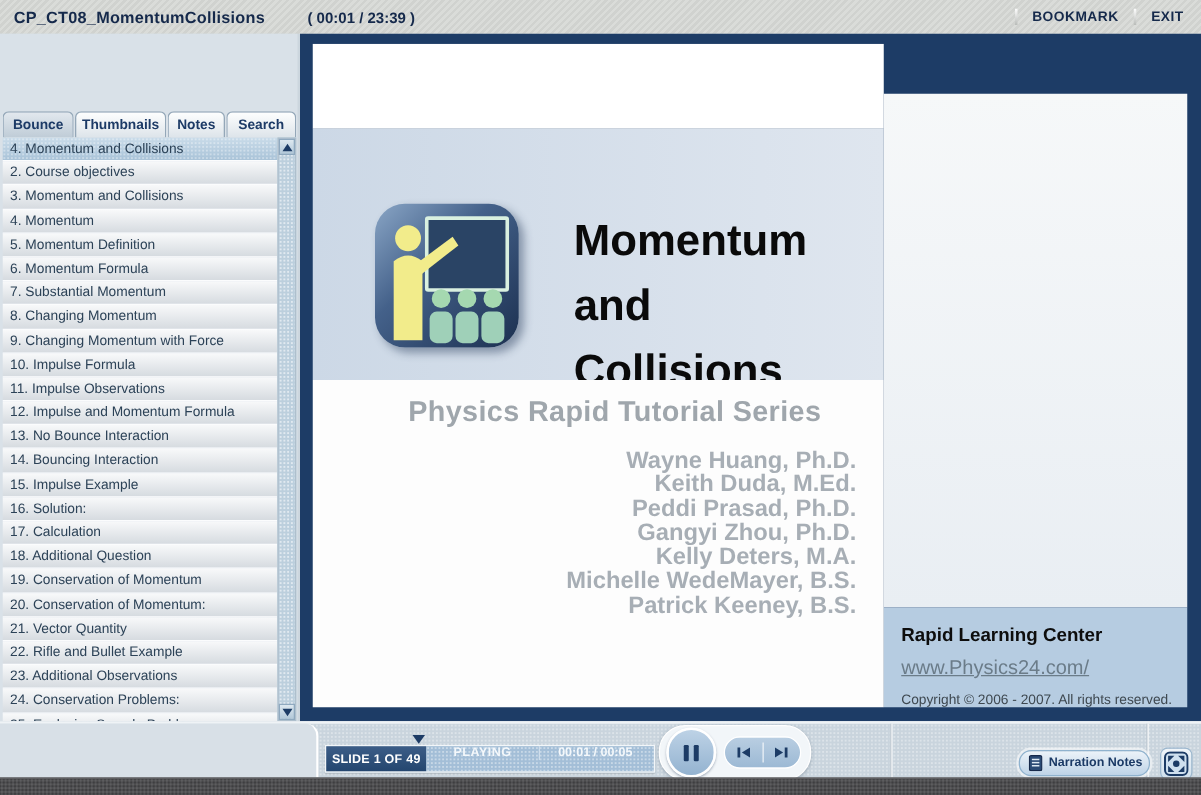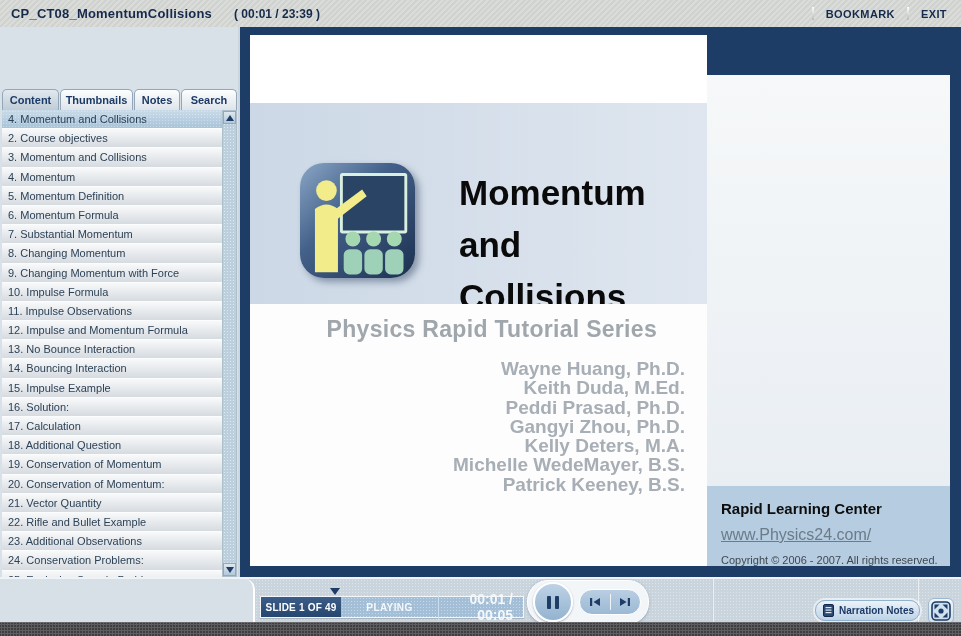--- a/index.html
+++ b/index.html
@@ -6,21 +6,21 @@
   .stage{position:relative;width:961px;height:636px;overflow:hidden;
          background:#ccd6de;font-family:"Liberation Sans",sans-serif;
          -webkit-font-smoothing:antialiased;}
 
   
   .topbar{position:absolute;left:0;top:0;width:961px;height:27px;
     background:repeating-linear-gradient(135deg,#dcded b 0,#dcdedb 2px,#d2d4d1 2px,#d2d4d1 4px),#d6d8d4;
     background:repeating-linear-gradient(135deg,#dadcd9 0 2px,#d0d2cf 2px 4px);
     display:flex;align-items:center;}
   .tb-title{font-size:13px;font-weight:bold;color:#15294b;margin-left:11px;letter-spacing:.2px;}
-  .tb-time{font-size:12px;font-weight:bold;color:#15294b;margin-left:22px;}
+  .tb-time{font-size:12px;font-weight:bold;color:#15294b;margin-left:34px;}
   .tb-right{position:absolute;right:14px;top:0;height:27px;display:flex;align-items:center;}
   .tb-sep{width:2px;height:13px;background:linear-gradient(#fdfdfd,#b9bcb9);margin:0 12px;}
   .tb-btn{font-size:11px;font-weight:bold;color:#15294b;letter-spacing:.4px;cursor:pointer;}
 
   
   .sidebar{position:absolute;left:0;top:27px;width:238px;height:550px;background:#d9e1e8;}
   .logo-box{position:absolute;left:2px;top:2px;width:233px;height:58px;background:#fff;
     border:1px solid #bcc8d2;overflow:hidden;}
   .logo-prefix{position:absolute;left:56px;top:7px;font-size:9px;font-weight:bold;
     color:#49659b;letter-spacing:1.5px;}
@@ -88,24 +88,24 @@
     background:radial-gradient(rgba(255,255,255,.35) 1px,transparent 1px) 0 0/3px 3px,#c9d4dd;
     border-top:2px solid #eff3f6;box-sizing:border-box;}
   .bb-left{position:absolute;left:0;top:0;width:253px;height:43px;background:#d8e0e7;
     border-right:2px solid #fff;border-top-right-radius:10px;}
   .bb-sep{position:absolute;top:0;width:2px;height:43px;background:linear-gradient(90deg,#b6c2cc,#ffffff);}
 
   .progress{position:absolute;left:260px;top:17px;width:262px;height:20px;display:flex;
     border:1px solid #f2f6f9;box-shadow:0 1px 1px rgba(0,0,0,.15);box-sizing:content-box;cursor:pointer;}
   .p-slide{width:80px;background:linear-gradient(#3c5d87,#24466f);color:#fff;font-size:10px;
     font-weight:bold;display:flex;align-items:center;justify-content:center;letter-spacing:.2px;}
-  .p-rest{flex:1;display:flex;align-items:center;
+  .p-rest{flex:1;display:flex;align-items:flex-start;
     background:radial-gradient(rgba(255,255,255,.4) 1px,transparent 1px) 0 0/3px 3px,#a3bed7;}
   .p-status{flex:1;text-align:center;color:#f4f8fb;font-size:10px;font-weight:bold;letter-spacing:.4px;}
-  .p-time{width:74px;text-align:right;padding-right:10px;color:#f4f8fb;font-size:14px;font-weight:bold;
+  .p-time{width:74px;text-align:right;padding-right:17px;color:#f4f8fb;font-size:10px;font-weight:bold;
     border-left:1px solid #cfdeec;}
   .p-marker{position:absolute;left:330px;top:9px;width:0;height:0;cursor:pointer;
     border-left:5px solid transparent;border-right:5px solid transparent;border-top:7px solid #1d3c66;}
 
   .controls{position:absolute;left:527px;top:1px;width:120px;height:42px;border-radius:21px;
     background:#f2f6f9;border:1px solid #ffffff;box-shadow:0 1px 3px rgba(60,80,100,.35);}
   .btn-pause{position:absolute;left:5px;top:1px;width:40px;height:40px;border-radius:50%;cursor:pointer;
     background:linear-gradient(#bdd2e6,#94b3d0);border:2px solid #fff;box-sizing:border-box;
     box-shadow:0 1px 2px rgba(40,60,90,.4);display:flex;align-items:center;justify-content:center;gap:4px;}
   .pause-bar{width:4px;height:13px;background:#1d3c66;border-radius:1px;}
@@ -140,21 +140,21 @@
       <div class="tb-sep"></div>
       <div class="tb-btn">BOOKMARK</div>
       <div class="tb-sep"></div>
       <div class="tb-btn">EXIT</div>
     </div>
   </div>
 
   <div class="sidebar">
 
     <div class="tabs">
-      <div class="tab w1 active">Content</div>
+      <div class="tab w1 active">Bounce</div>
       <div class="tab w2">Thumbnails</div>
       <div class="tab w3">Notes</div>
       <div class="tab w4">Search</div>
     </div>
 
     <div class="toc">
       <div class="toc-row selected">4. Momentum and Collisions</div>
       <div class="toc-row">2. Course objectives</div>
       <div class="toc-row">3. Momentum and Collisions</div>
       <div class="toc-row">4. Momentum</div>

